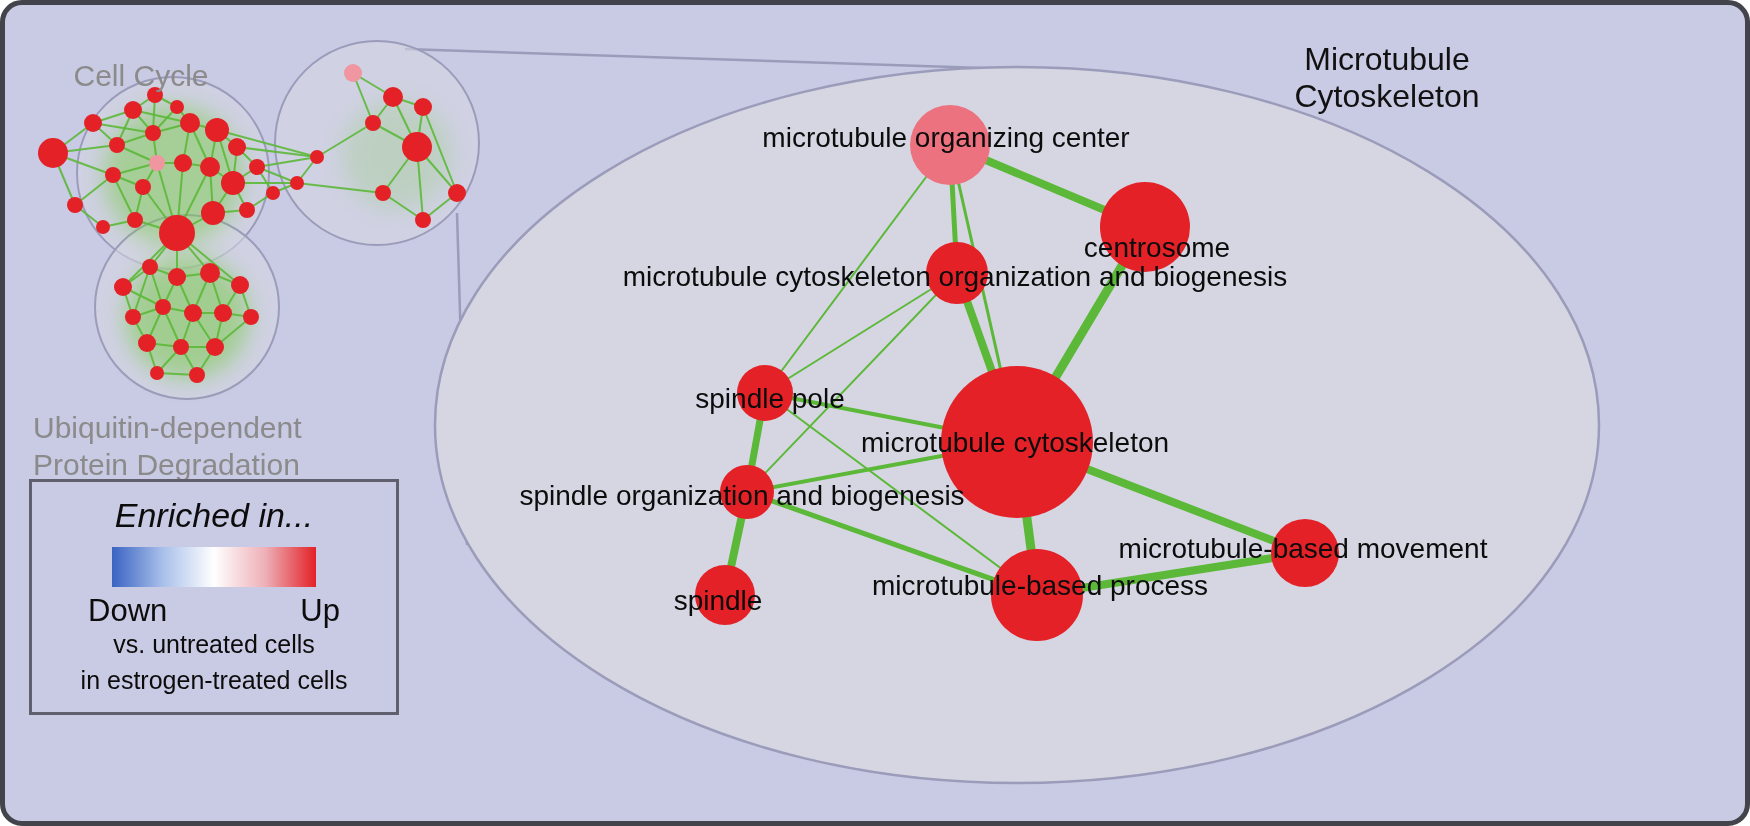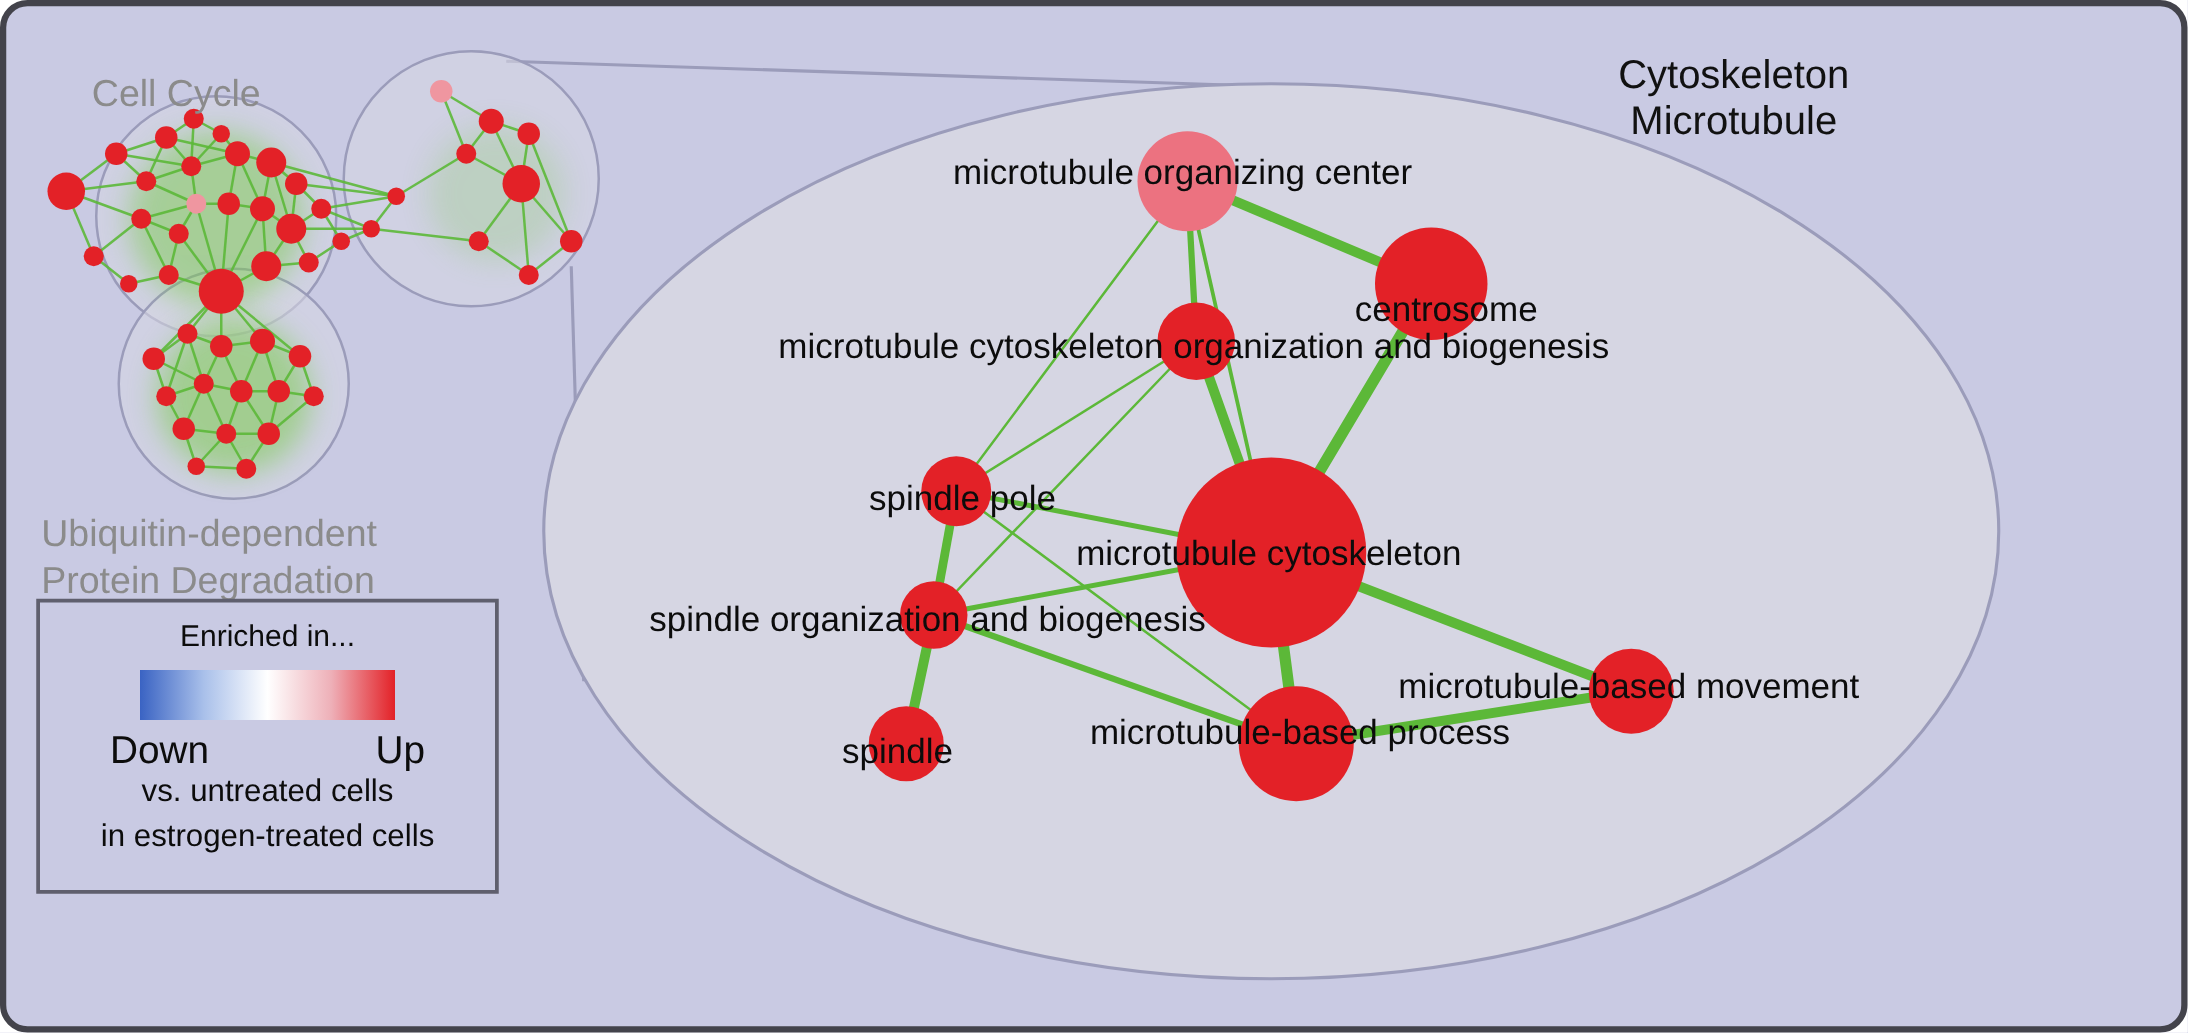--- a/index.html
+++ b/index.html
@@ -33,21 +33,21 @@
     left: 1236px; top: 36px; width: 292px;
     font-size: 32px; color: #111111; line-height: 37px; text-align: center;
   }
 
   #legend {
     left: 24px; top: 474px; width: 370px; height: 236px;
     border: 3px solid #5f5f6e;
     background: transparent;
   }
   .legend-title {
-    margin-top: 14px; font-size: 24px; text-align: center;
+    margin-top: 14px; font-size: 34px; text-align: center; font-style: italic;
   }
   .legend-bar {
     width: 204px; height: 40px; margin: 12px auto 0 auto;
   }
   .legend-updown {
     width: 252px; margin: 6px auto 0 auto;
     display: flex; justify-content: space-between;
     font-size: 31px;
   }
   .legend-sub {
@@ -271,22 +271,22 @@
     </svg>
 
   <div id="cell-cycle-title" class="overlay" style="color: rgb(139, 139, 139);">Cell Cycle</div>
 
   <div id="ubiquitin-title" class="overlay" style="color: rgb(139, 139, 139);">
     <div>Ubiquitin-dependent</div>
     <div>Protein Degradation</div>
   </div>
 
   <div id="microtubule-title" class="overlay">
+    <div>Microtubule</div>
     <div>Cytoskeleton</div>
-    <div>Microtubule</div>
   </div>
 
   <div id="legend" class="overlay" style="border-color: rgb(95, 95, 110);">
     <div class="legend-title">Enriched in...</div>
     <div class="legend-bar" style="background: linear-gradient(to right, rgb(58, 99, 195), rgb(169, 192, 234), rgb(255, 255, 255), rgb(238, 176, 184), rgb(227, 33, 39));"></div>
     <div class="legend-updown">
       <span>Down</span>
       <span>Up</span>
     </div>
     <div class="legend-sub" style="margin-top:0">vs. untreated cells</div>

